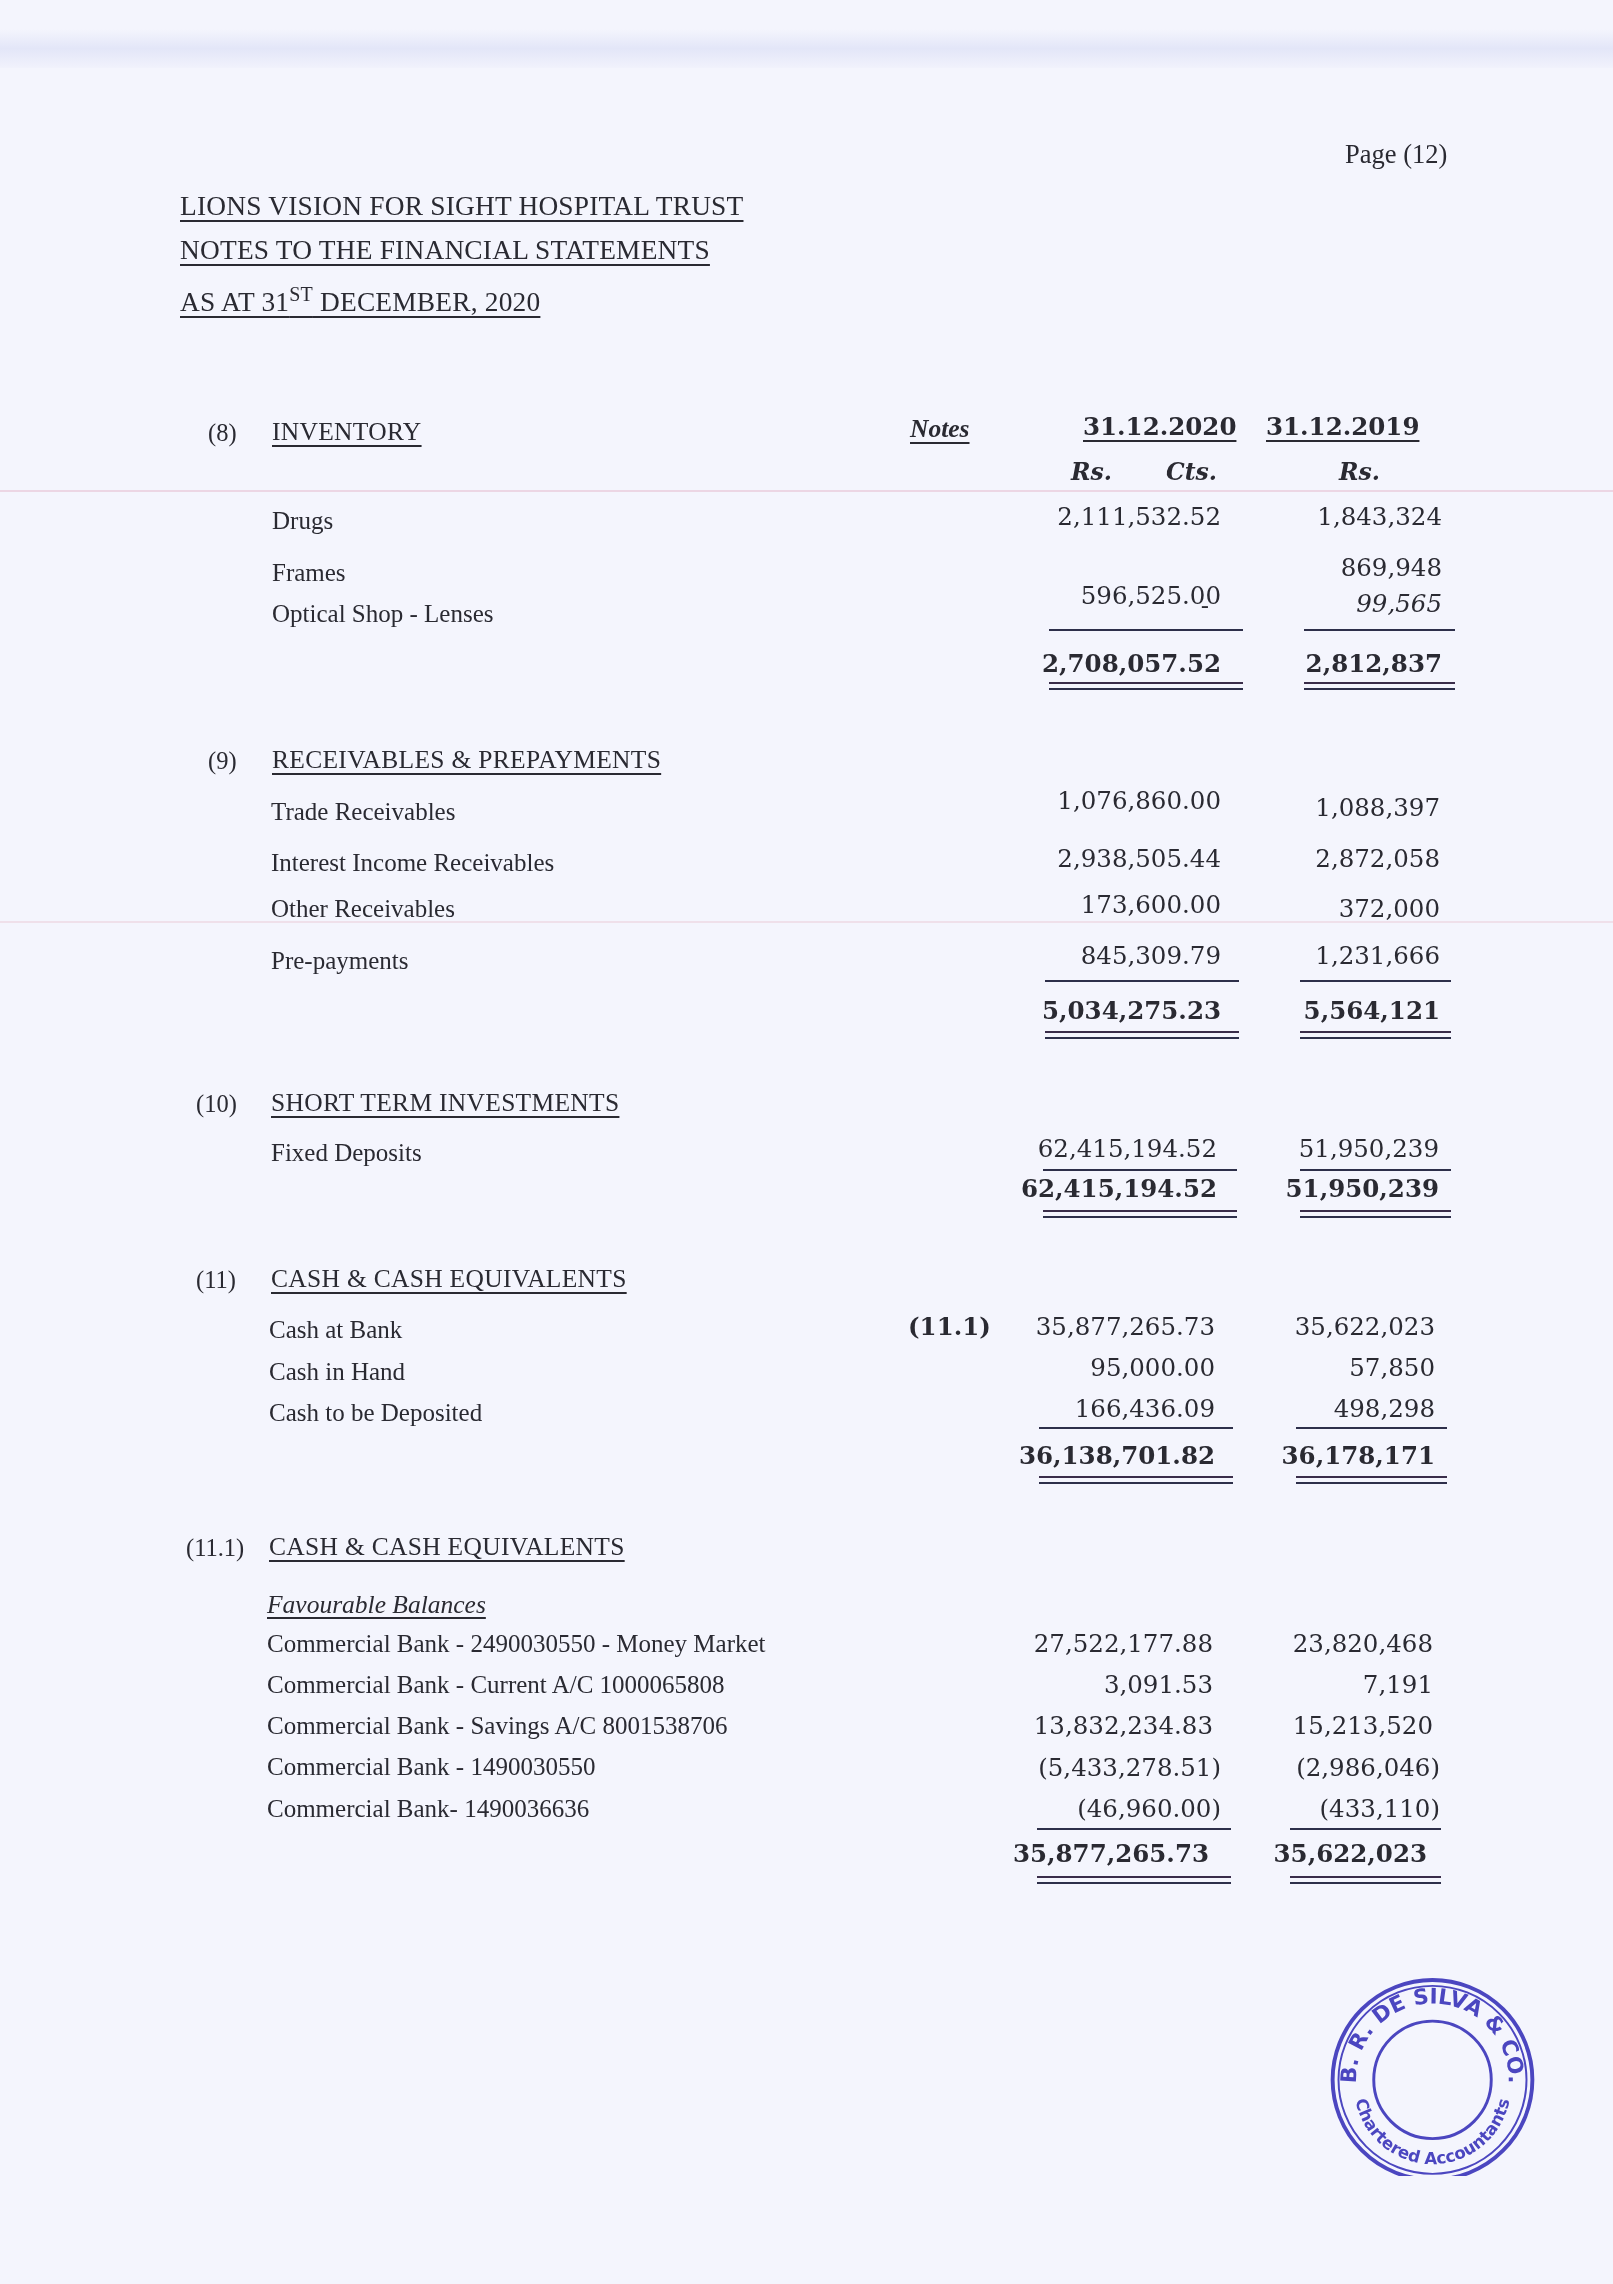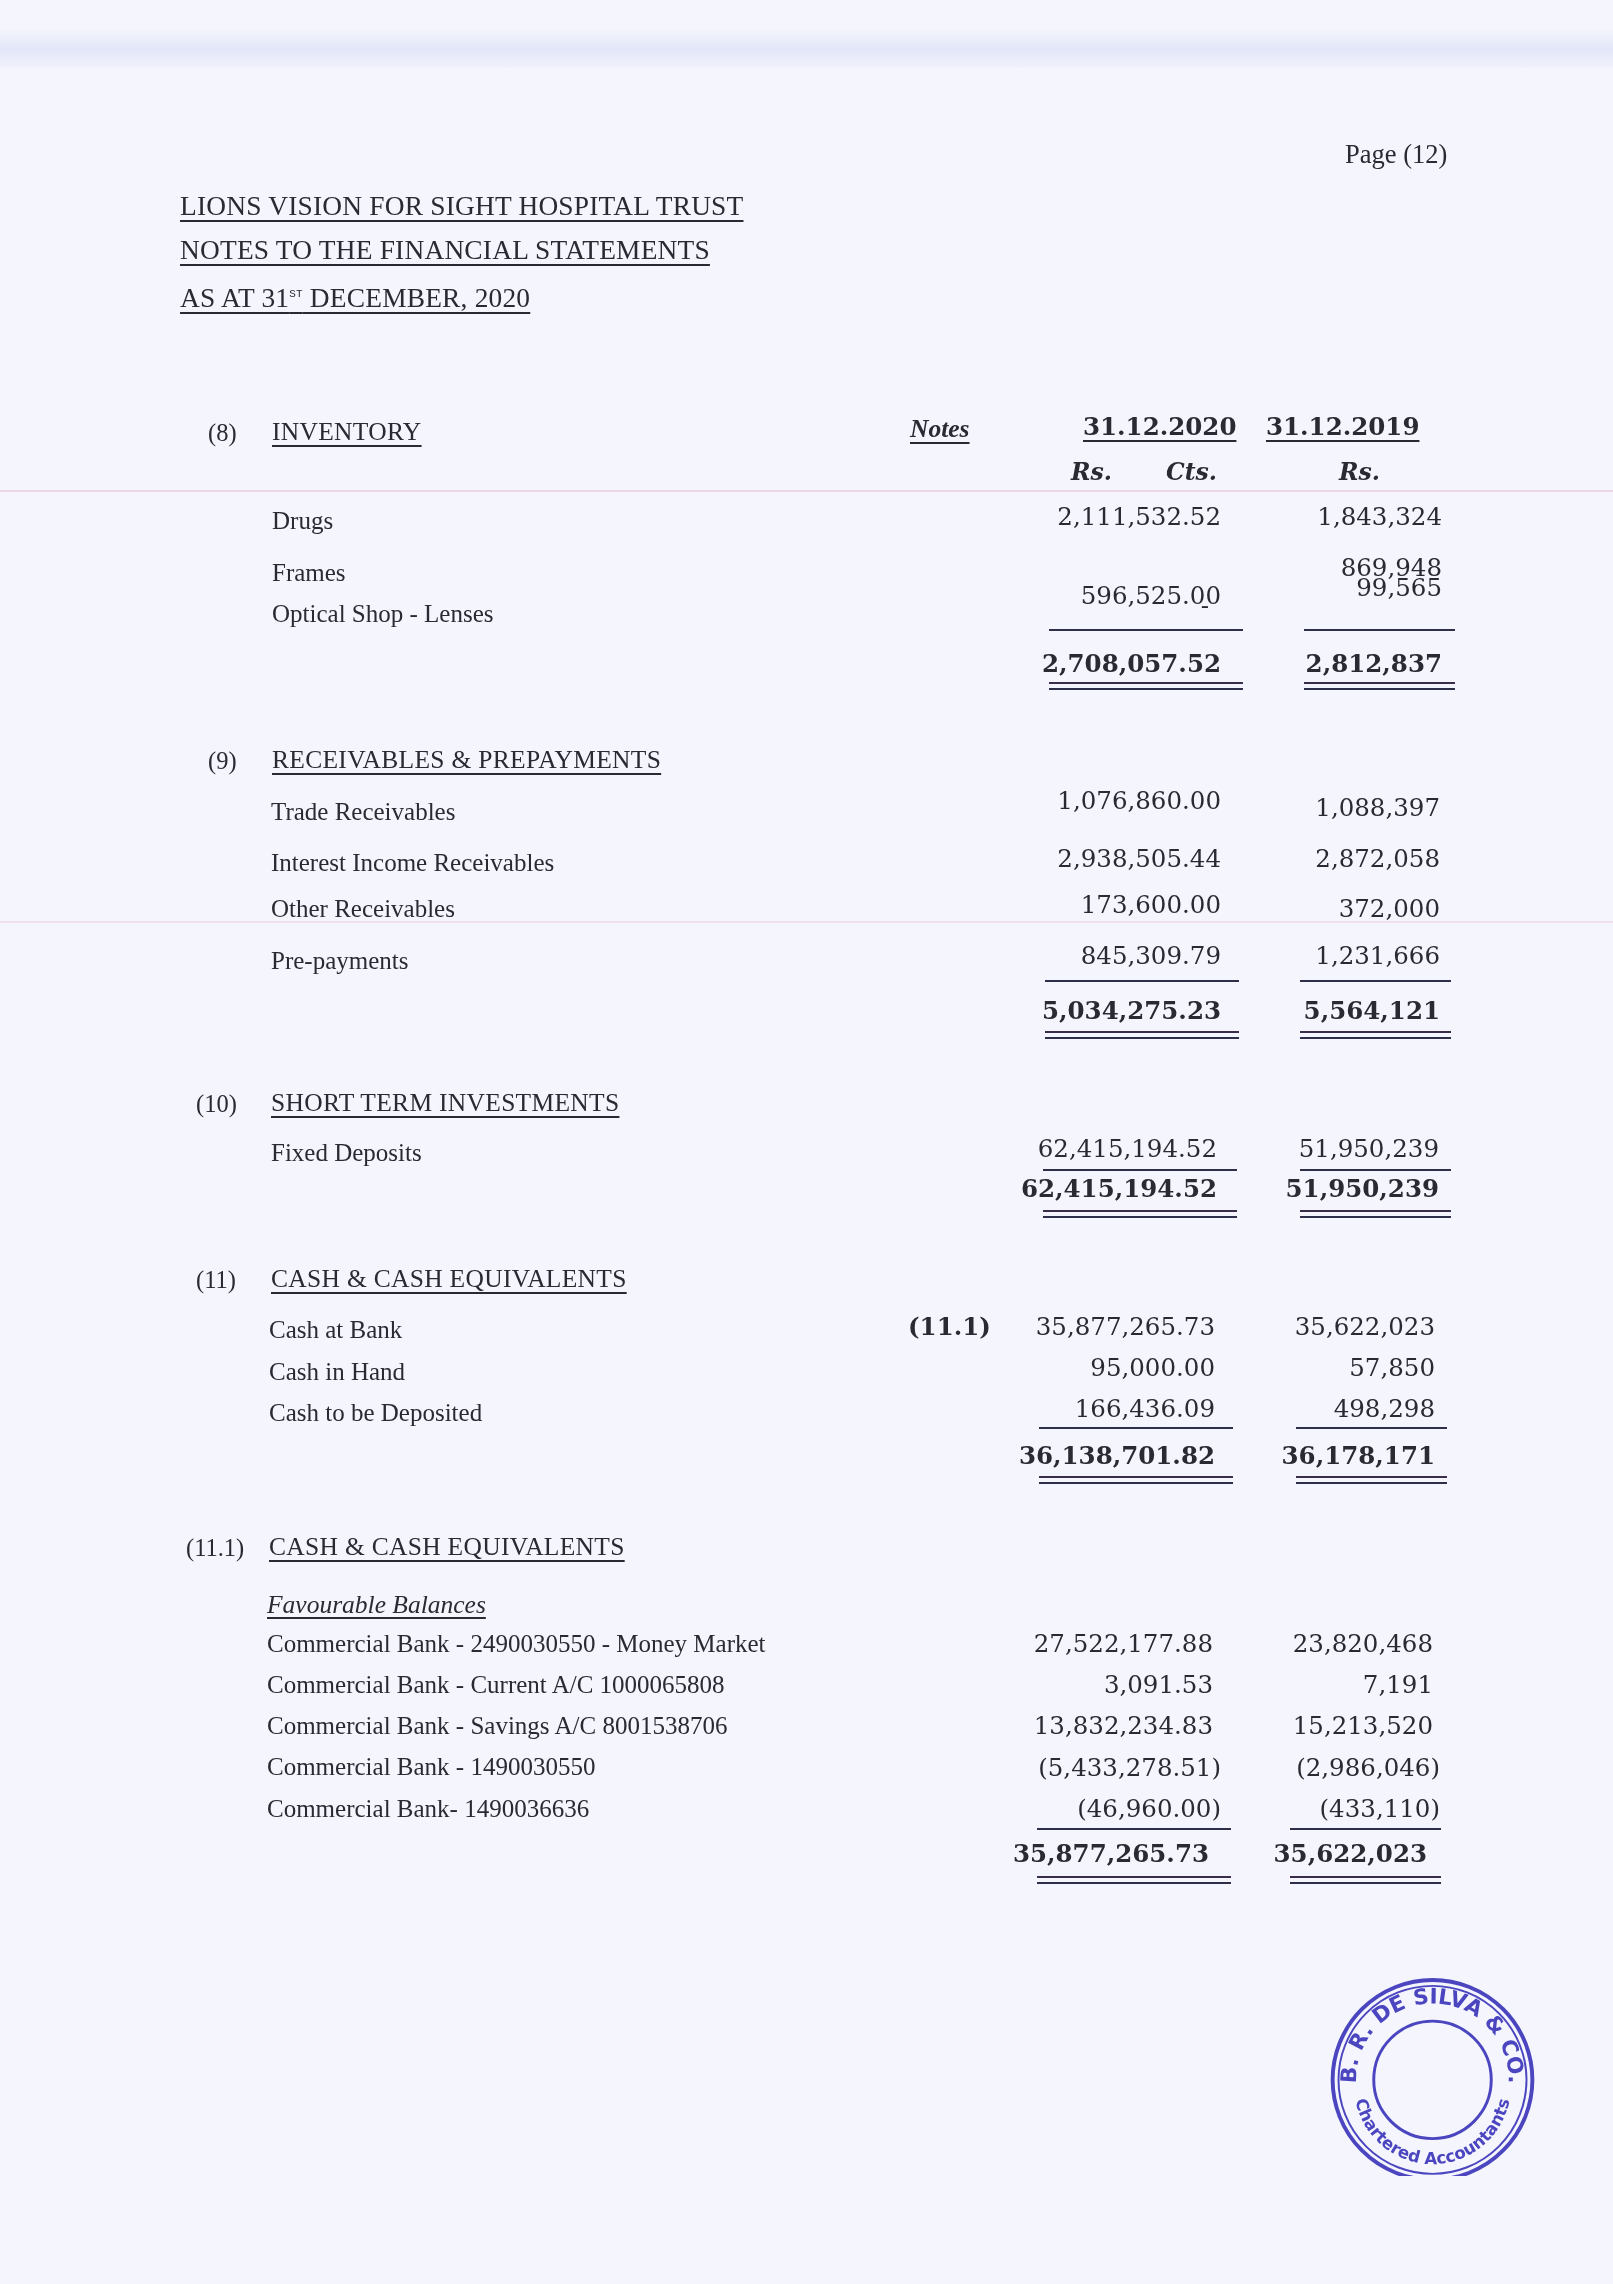--- a/index.html
+++ b/index.html
@@ -9,21 +9,21 @@
     font-family: "DejaVu Serif", "Liberation Serif", serif;
     color: #2a2a32;
   }
   .scan-band { position: absolute; left: 0; right: 0; pointer-events: none; }
   .band1 { top: 29px; height: 39px; background: linear-gradient(#f4f5fd, #e3e6f8, #f1f2fc); }
   .band2 { top: 490px; height: 2px; background: #ecd6e4; }
   .band3 { top: 921px; height: 2px; background: #efe0ea; }
   .page-no { position: absolute; left: 1345px; top: 139px; font-size: 26.5px; font-family: "Liberation Serif", serif; }
   .header { position: absolute; left: 180px; top: 184px; font-family: "Liberation Serif", serif; font-size: 27.4px; line-height: 44px; }
   .header div { text-decoration: underline; text-underline-offset: 4.9px; letter-spacing: 0.2px; }
-  .header sup { font-size: 11px; font-family: Liberation Mono, monospace; }
+  .header sup { font-size: 20px; }
 
   .abs { position: absolute; white-space: nowrap; }
   .num { font-size: 24.5px; text-align: right; }
   .lbl { font-size: 25px; font-family: "Liberation Serif", serif; }
   .sec-no { font-size: 24.5px; font-family: "Liberation Serif", serif; }
   .sec-title { font-size: 25.5px; font-family: "Liberation Serif", serif; text-decoration: underline; text-underline-offset: 4.9px; letter-spacing: 0.3px; }
   .col-head { font-size: 24.5px; font-weight: bold; text-decoration: underline; text-underline-offset: 4.9px; }
   .unit { font-size: 23.5px; font-style: italic; font-weight: bold; }
   .notes-head { font-size: 25.5px; font-style: italic; font-weight: bold; text-decoration: underline; text-underline-offset: 4.9px; font-family: "Liberation Serif", serif; }
   .bold { font-weight: bold; }
@@ -65,21 +65,21 @@
   <div class="abs lbl" style="left:272px; top:507px;">Drugs</div>
   <div class="abs num" style="right:392px; top:502px;">2,111,532.52</div>
   <div class="abs num" style="right:171px; top:502px;">1,843,324</div>
 
   <div class="abs lbl" style="left:272px; top:559px;">Frames</div>
   <div class="abs num" style="right:392px; top:553px;margin-top:28px;">596,525.00</div>
   <div class="abs num" style="right:171px; top:553px;">869,948</div>
 
   <div class="abs lbl" style="left:272px; top:600px;">Optical Shop - Lenses</div>
   <div class="abs num" style="right:404px; top:591px;">-</div>
-  <div class="abs num" style="right:171px; top:573px;">99,565</div>
+  <div class="abs num" style="right:171px; top:589px;font-style:italic;">99,565</div>
 
   <div class="rule c1" style="left:1049px; top:629px;"></div>
   <div class="rule c2" style="left:1304px; top:629px;"></div>
 
   <div class="abs num bold" style="right:392px; top:649px;">2,708,057.52</div>
   <div class="abs num bold" style="right:171px; top:649px;">2,812,837</div>
   <div class="drule c1" style="left:1049px; top:682px;"></div>
   <div class="drule c2" style="left:1304px; top:682px;"></div>
 </div>
 

